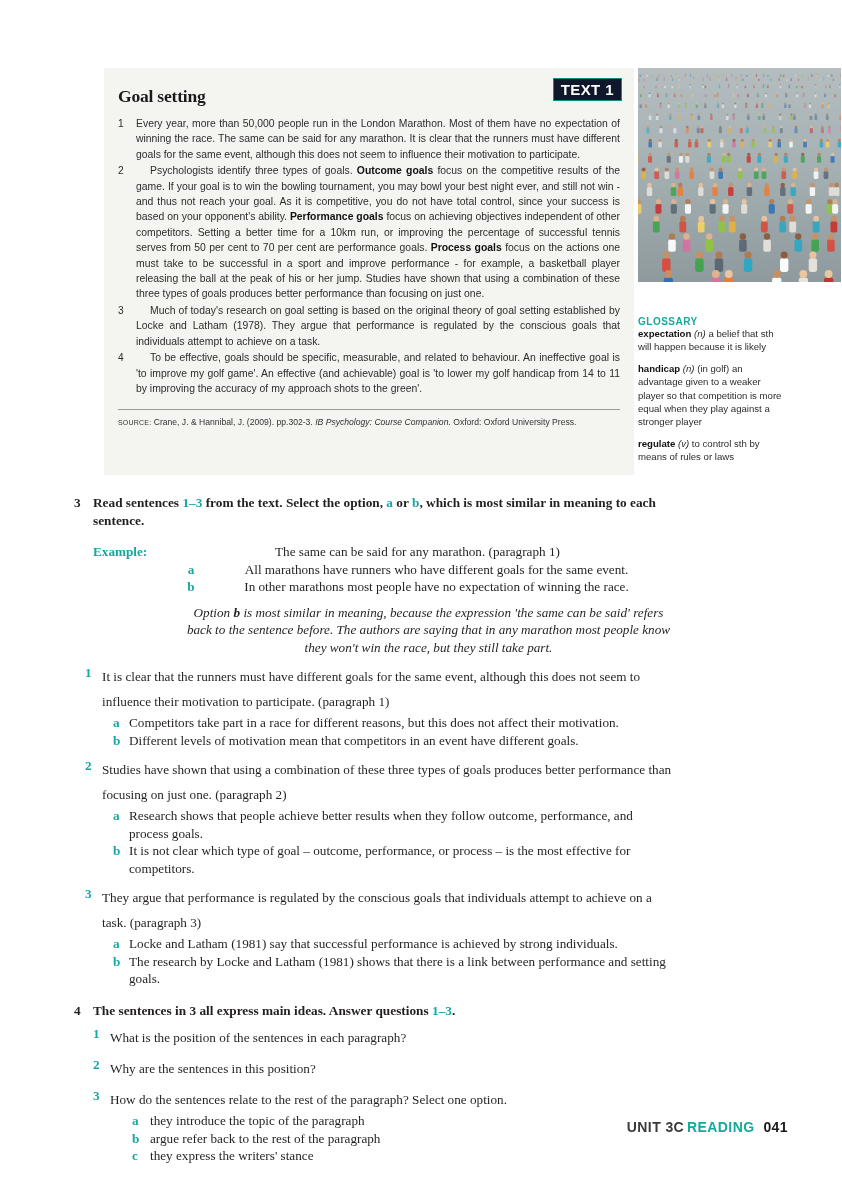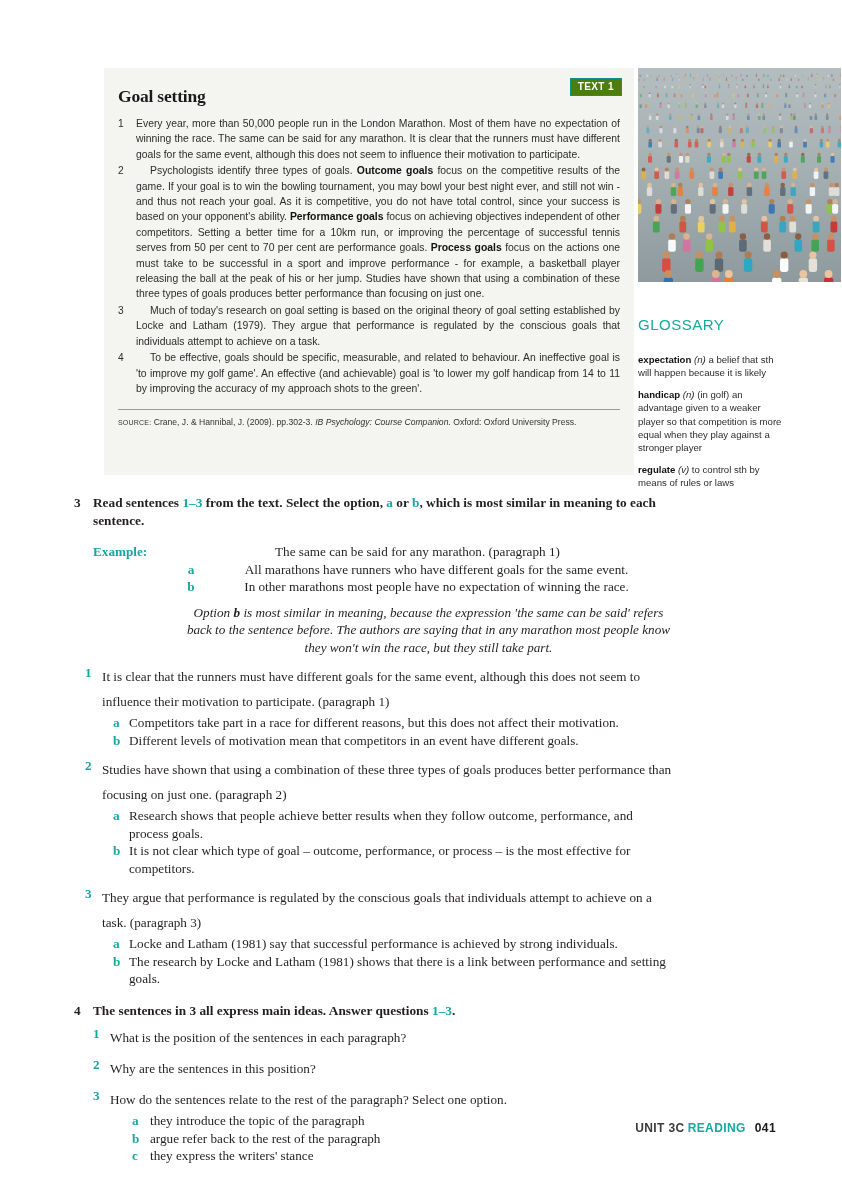--- a/index.html
+++ b/index.html
@@ -24,25 +24,25 @@
     width: 530px;
     height: 407px;
     background: #f4f4f1;
     box-sizing: border-box;
     padding: 12px 14px 0 14px;
   }
   #text-badge {
     position: absolute;
     right: 12px;
     top: 10px;
-    background: #4d7c0f;
+    background: #0f172a;
     color: #ffffff;
     font-family: "Liberation Sans", sans-serif;
     font-weight: bold;
-    font-size: 10px;
+    font-size: 15px;
     letter-spacing: .4px;
     padding: 2.5px 7px 3px 7px;
     border: 1px solid #0e8f88;
     line-height: 1;
   }
   #reading-title {
     font-family: Liberation Serif, serif;
     font-weight: bold;
     font-size: 17.5px;
     color: #1a1a1a;
@@ -103,24 +103,24 @@
   
   #glossary {
     position: absolute;
     left: 638px;
     top: 316px;
     width: 146px;
     font-family: "Liberation Sans", sans-serif;
   }
   #glossary-title {
     color: #15a8a0;
-    font-weight: normal;
-    font-size: 15px;
+    font-weight: bold;
+    font-size: 10px;
     letter-spacing: .5px;
-    margin-bottom: 20px;
+    margin-bottom: 0;
   }
   .gloss-entry {
     font-size: 9.6px;
     line-height: 13.4px;
     color: #2c2c2c;
     margin-bottom: 8px;
   }
   .gloss-entry b { font-weight: bold; color: #111; }
   .gloss-entry i { font-style: italic; }
 
@@ -207,24 +207,24 @@
   .q-opts { margin-top: 0px; }
   .q-opts .opt-row { padding-left: 11px; }
 
   .ex4 .q-item { margin-top: 6px; padding-left: 19px; }
   .ex4 .opt-row { padding-left: 22px; }
   .ex4 .opt-row .ol { width: 18px; flex: 0 0 18px; }
 
   
   #footer {
     position: absolute;
-    right: 66px;
+    right: 54px;
     bottom: 54px;
     font-family: "Liberation Sans", sans-serif;
-    font-size: 12px;
+    font-size: 14px;
     font-weight: bold;
     letter-spacing: .4px;
     color: #3a3a3a;
     white-space: nowrap;
   }
   #footer .reading { color: #15a8a0; margin-left: 3px; }
   #footer .pageno { color: #1a1a1a; margin-left: 9px; }
 </style>
 </head>
 <body>
@@ -239,21 +239,21 @@
       <div class="para">
         <div class="para-num">1</div>
         <div class="para-body indent1">Every year, more than 50,000 people run in the London Marathon. Most of them have no expectation of winning the race. The same can be said for any marathon. It is clear that the runners must have different goals for the same event, although this does not seem to influence their motivation to participate.</div>
       </div>
       <div class="para">
         <div class="para-num">2</div>
         <div class="para-body indent2">Psychologists identify three types of goals. <b>Outcome goals</b> focus on the competitive results of the game. If your goal is to win the bowling tournament, you may bowl your best night ever, and still not win - and thus not reach your goal. As it is competitive, you do not have total control, since your success is based on your opponent's ability. <b>Performance goals</b> focus on achieving objectives independent of other competitors. Setting a better time for a 10km run, or improving the percentage of successful tennis serves from 50 per cent to 70 per cent are performance goals. <b>Process goals</b> focus on the actions one must take to be successful in a sport and improve performance - for example, a basketball player releasing the ball at the peak of his or her jump. Studies have shown that using a combination of these three types of goals produces better performance than focusing on just one.</div>
       </div>
       <div class="para">
         <div class="para-num">3</div>
-        <div class="para-body indent2">Much of today's research on goal setting is based on the original theory of goal setting established by Locke and Latham (1979). They argue that performance is regulated by the conscious goals that individuals attempt to achieve on a task.</div>
+        <div class="para-body indent2">Much of today's research on goal setting is based on the original theory of goal setting established by Locke and Latham (1978). They argue that performance is regulated by the conscious goals that individuals attempt to achieve on a task.</div>
       </div>
       <div class="para">
         <div class="para-num">4</div>
         <div class="para-body indent2">To be effective, goals should be specific, measurable, and related to behaviour. An ineffective goal is 'to improve my golf game'. An effective (and achievable) goal is 'to lower my golf handicap from 14 to 11 by improving the accuracy of my approach shots to the green'.</div>
       </div>
     </div>
 
   <div id="source-rule"></div>
   <div id="source-line">
     <span class="src-label">SOURCE:</span>

